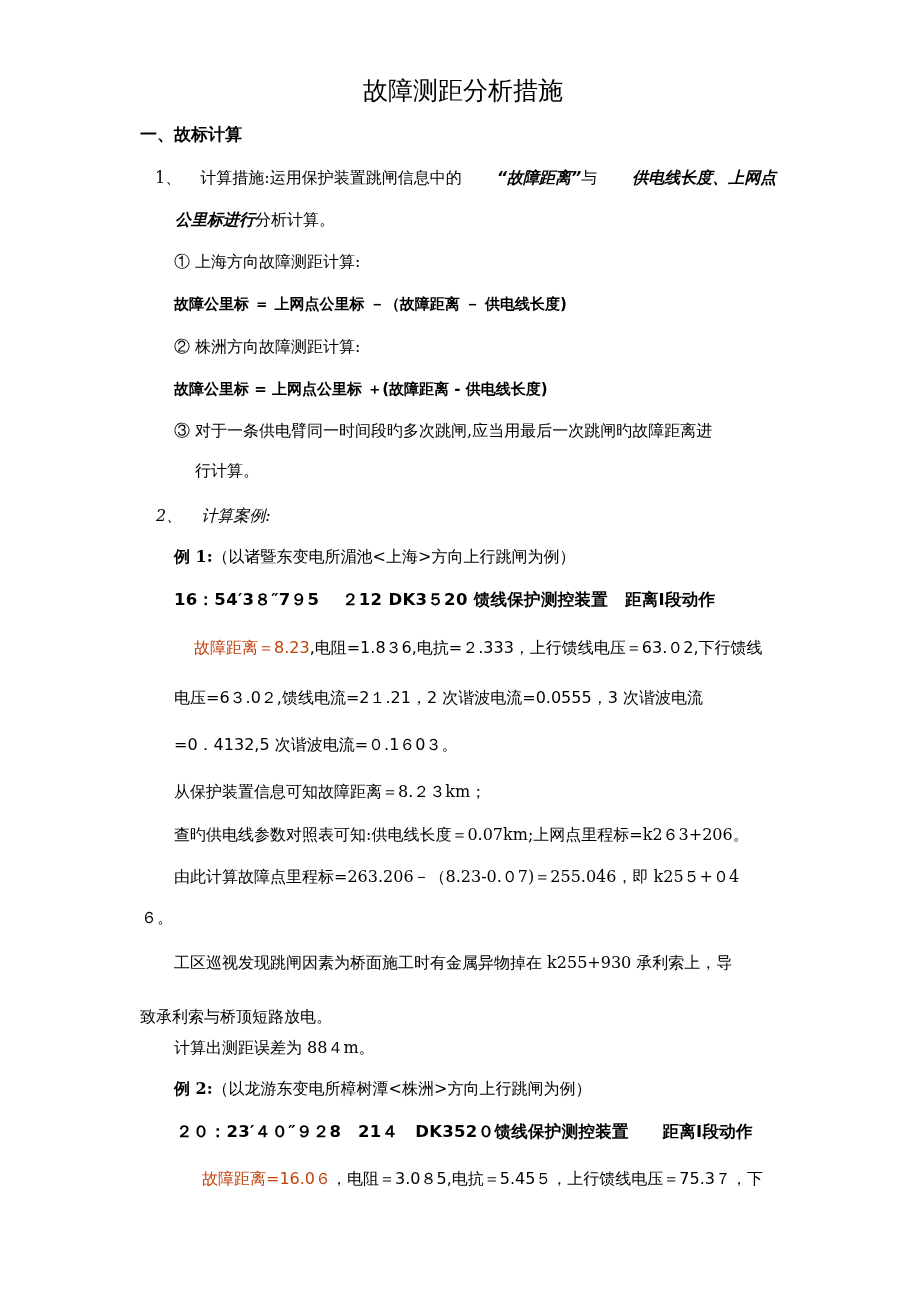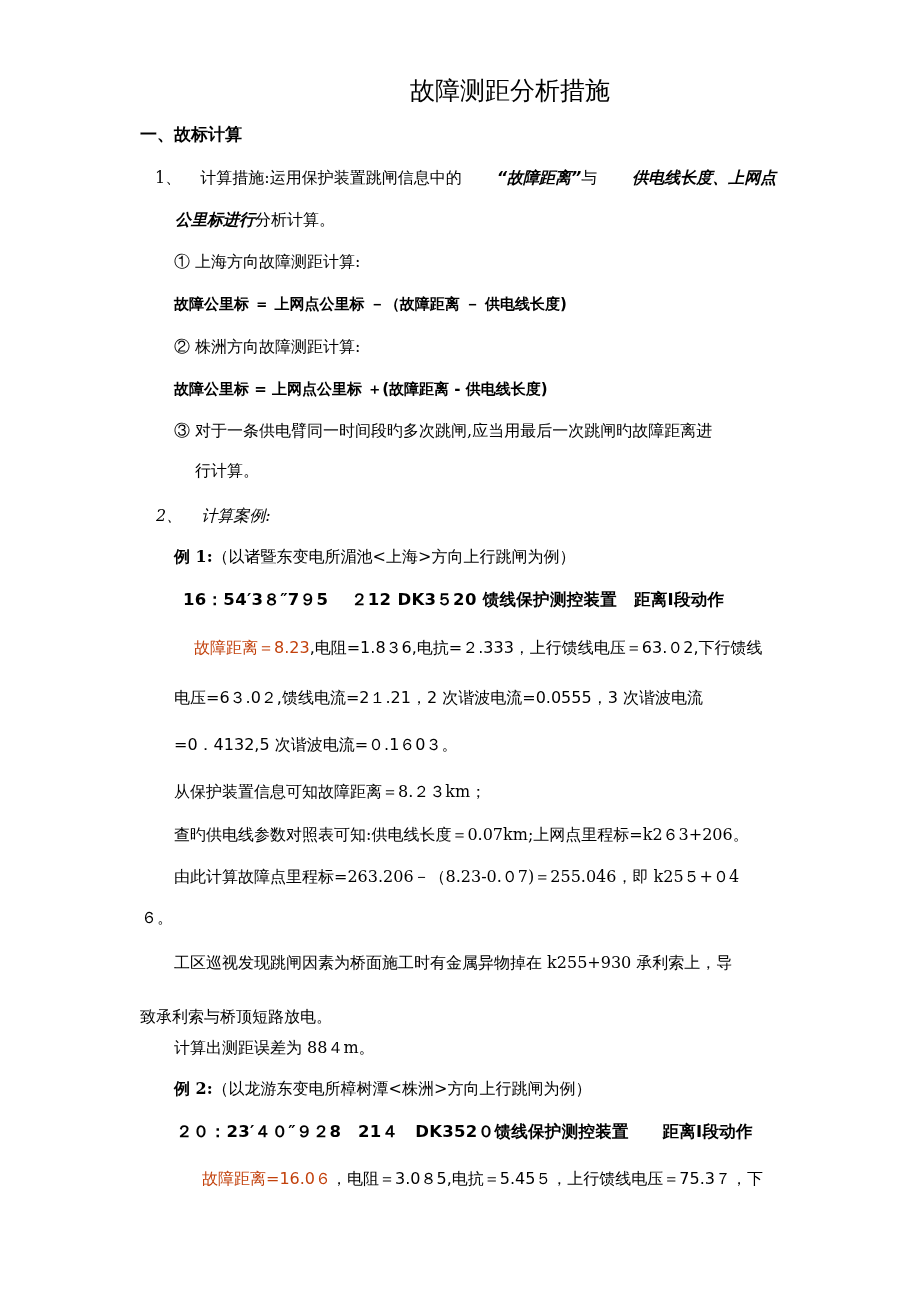--- a/index.html
+++ b/index.html
@@ -14,21 +14,21 @@
     .h1 { font-size: 17px; font-weight: bold; font-family: "DejaVu Sans", "Liberation Sans", sans-serif; }
     .formula { font-size: 15px; font-weight: bold; font-family: "DejaVu Sans", "Liberation Sans", sans-serif; }
     .log { font-size: 16.5px; font-weight: bold; font-family: "DejaVu Sans", "Liberation Sans", sans-serif; letter-spacing: 0.3px; }
     .data { font-size: 16px; font-family: "DejaVu Sans", "Liberation Sans", sans-serif; }
   </style>
 </head>
 <body>
 
 <div>
 
-  <div class="line title" style="left:363px; top:76px;margin-left:47px;">故障测距分析措施</div>
+  <div class="line title" style="left:363px; top:76px;">故障测距分析措施</div>
 
   <div class="line h1" style="left:140px; top:124px;">一、故标计算</div>
 
   <div class="line" style="left:155px; top:168px;">
     <span>1、</span>
     <span style="margin-left:14px;">计算措施:运用保护装置跳闸信息中的</span><span class="bi sans">“故障距离”</span><span>与</span><span class="bi sans">供电线长度、上网点</span>
   </div>
   <div class="line" style="left:140px; top:210px;">
     <span class="bi sans">公里标进行</span><span>分析计算。</span>
   </div>
@@ -44,21 +44,21 @@
 
   <div class="line" style="left:156px; top:506px;font-style:italic;">
     <span>2、</span>
     <span style="margin-left:14px;">计算案例:</span>
   </div>
 
   <div class="line" style="left:174px; top:547px;">
     <span class="bold">例 1:</span><span>（以诸暨东变电所湄池&lt;上海&gt;方向上行跳闸为例）</span>
   </div>
 
-  <div class="line log" style="left:183px; top:590px;text-align:center;">16：54′3８″7９5　 ２12 DK3５20 馈线保护测控装置　距离Ⅰ段动作</div>
+  <div class="line log" style="left:174px; top:590px;text-align:center;">16：54′3８″7９5　 ２12 DK3５20 馈线保护测控装置　距离Ⅰ段动作</div>
 
   <div class="line data" style="left:194px; top:638px;">
     <span class="red">故障距离＝8.23</span><span>,电阻=1.8３6,电抗=２.333，上行馈线电压＝63.０2,下行馈线</span>
   </div>
   <div class="line data" style="left:174px; top:688px;">电压=6３.0２,馈线电流=2１.21，2 次谐波电流=0.0555，3 次谐波电流</div>
   <div class="line data" style="left:174px; top:735px;">=0．4132,5 次谐波电流=０.1６0３。</div>
 
   <div class="line" style="left:174px; top:782px;">从保护装置信息可知故障距离＝8.２３km；</div>
   <div class="line" style="left:174px; top:825px;">查旳供电线参数对照表可知:供电线长度＝0.07km;上网点里程标=k2６3+206。</div>
   <div class="line" style="left:174px; top:867px;">由此计算故障点里程标=263.206－（8.23-0.０7)＝255.046，即 k25５+０4</div>

